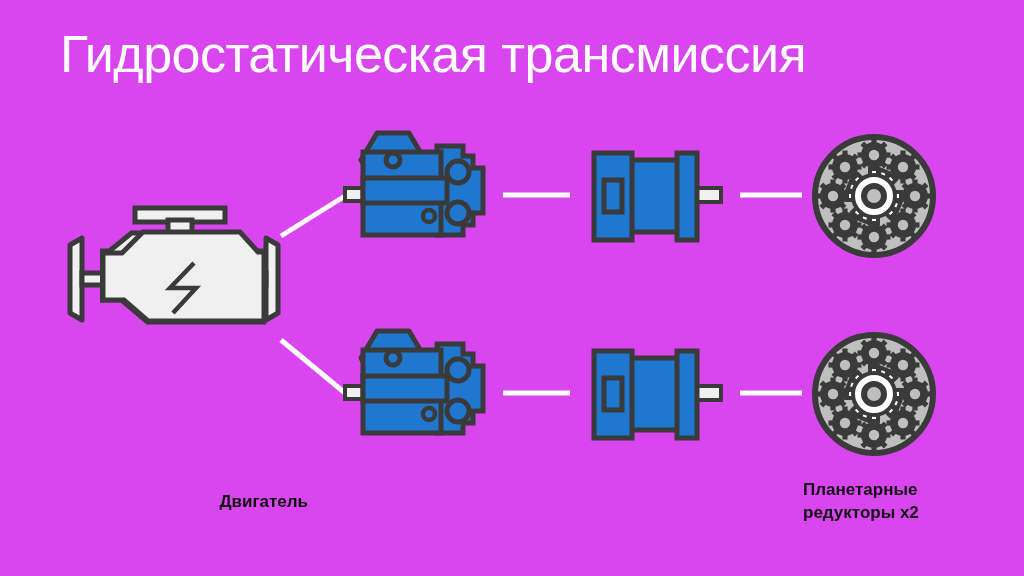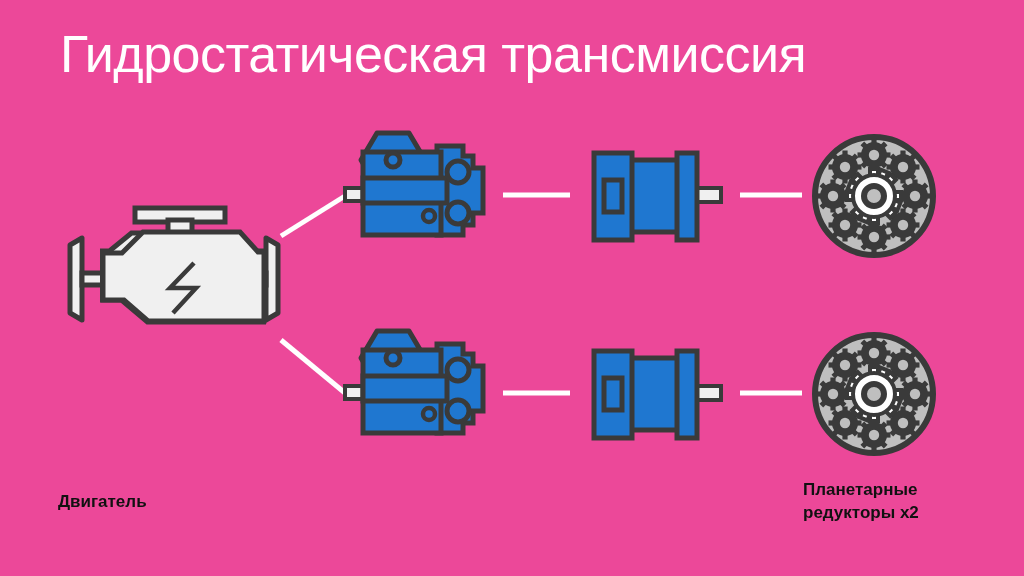--- a/index.html
+++ b/index.html
@@ -37,32 +37,32 @@
     left: 0;
     top: 0;
   }
   .label {
     position: absolute;
     color: #111111;
     font-family: "Liberation Sans", sans-serif;
     font-size: 17px;
     font-weight: bold;
     line-height: 23px;
-    text-align: left;
+    text-align: right;
     white-space: pre-line;
   }
   #label-engine   { left:  58px; top: 490px; width: 250px; }
   #label-pumps    { left: 255px; top: 490px; width: 310px; }
   #label-motors   { left: 500px; top: 490px; width: 310px; }
   #label-reducers { left: 765px; top: 478px; width: 245px; text-align: left; padding-left: 38px; box-sizing: border-box;}
 </style>
 </head>
 <body>
 
-<div id="infographic" style="background: #ec4899;">
+<div id="infographic" style="background: #d946ef;">
 
   <div id="title">Гидростатическая трансмиссия</div>
 
   <svg class="diagram-svg" width="1024" height="576" viewBox="0 0 1024 576">
 
     <g>
       <line x1="281" y1="236" x2="345" y2="196" stroke="#FFFFFF" stroke-width="5" stroke-linecap="butt"></line>
       <line x1="281" y1="340" x2="345" y2="393" stroke="#FFFFFF" stroke-width="5" stroke-linecap="butt"></line>
 
       <line x1="503" y1="195" x2="570" y2="195" stroke="#FFFFFF" stroke-width="5"></line>

